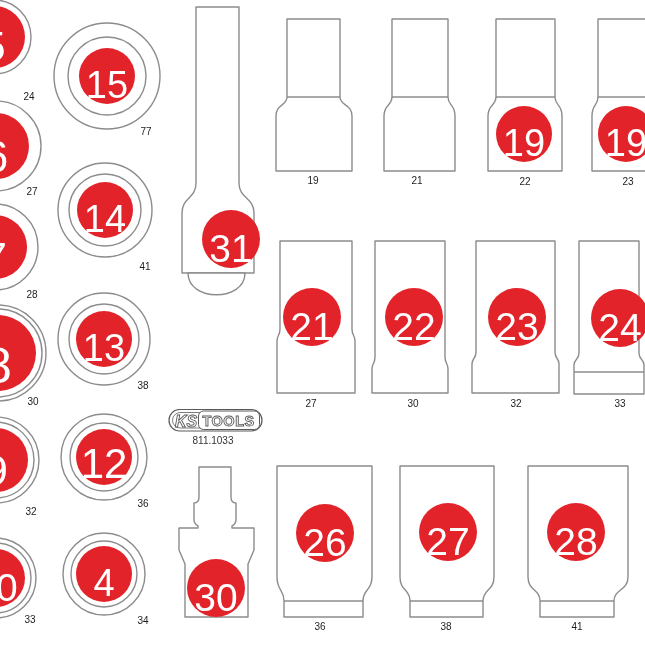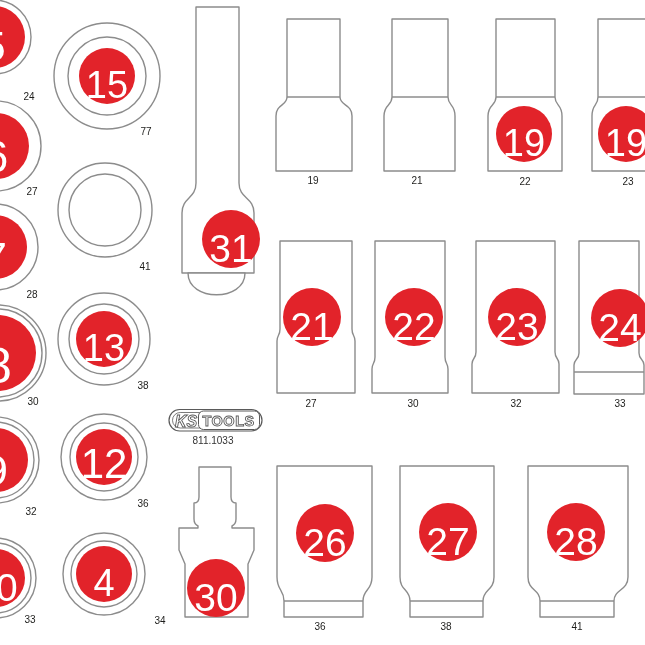--- a/index.html
+++ b/index.html
@@ -115,20 +115,23 @@
   <div class="badge" style="left:-36px;top:428px;width:64px;height:64px;font-size:43px">
       <span>9</span>
     </div>
   <div class="badge" style="left:-33px;top:549px;width:58px;height:58px;font-size:39px">
       <span>10</span>
     </div>
 
   <div class="badge" style="left:79px;top:48px;width:56px;height:56px;font-size:38px">
       <span>15</span>
     </div>
+  <div class="badge" style="left:77px;top:182px;width:56px;height:56px;font-size:38px">
+      <span>14</span>
+    </div>
   <div class="badge" style="left:76px;top:311px;width:56px;height:56px;font-size:38px">
       <span>13</span>
     </div>
   <div class="badge" style="left:76px;top:429px;width:56px;height:56px;font-size:42px">
       <span>12</span>
     </div>
   <div class="badge" style="left:76px;top:546px;width:56px;height:56px;font-size:38px">
       <span>4</span>
     </div>
 
@@ -173,21 +176,21 @@
   <span class="dia" style="left:32px;top:186px">27</span>
   <span class="dia" style="left:32px;top:289px">28</span>
   <span class="dia" style="left:33px;top:396px">30</span>
   <span class="dia" style="left:31px;top:506px">32</span>
   <span class="dia" style="left:30px;top:614px">33</span>
 
   <span class="dia" style="left:146px;top:126px">77</span>
   <span class="dia" style="left:145px;top:261px">41</span>
   <span class="dia" style="left:143px;top:380px">38</span>
   <span class="dia" style="left:143px;top:498px">36</span>
-  <span class="dia" style="left:160px;top:615px">34</span>
+  <span class="dia" style="left:143px;top:615px">34</span>
 
   <span class="dia" style="left:313px;top:175px">19</span>
   <span class="dia" style="left:417px;top:175px">21</span>
   <span class="dia" style="left:525px;top:176px">22</span>
   <span class="dia" style="left:628px;top:176px">23</span>
 
   <span class="dia" style="left:311px;top:398px">27</span>
   <span class="dia" style="left:413px;top:398px">30</span>
   <span class="dia" style="left:516px;top:398px">32</span>
   <span class="dia" style="left:620px;top:398px">33</span>

